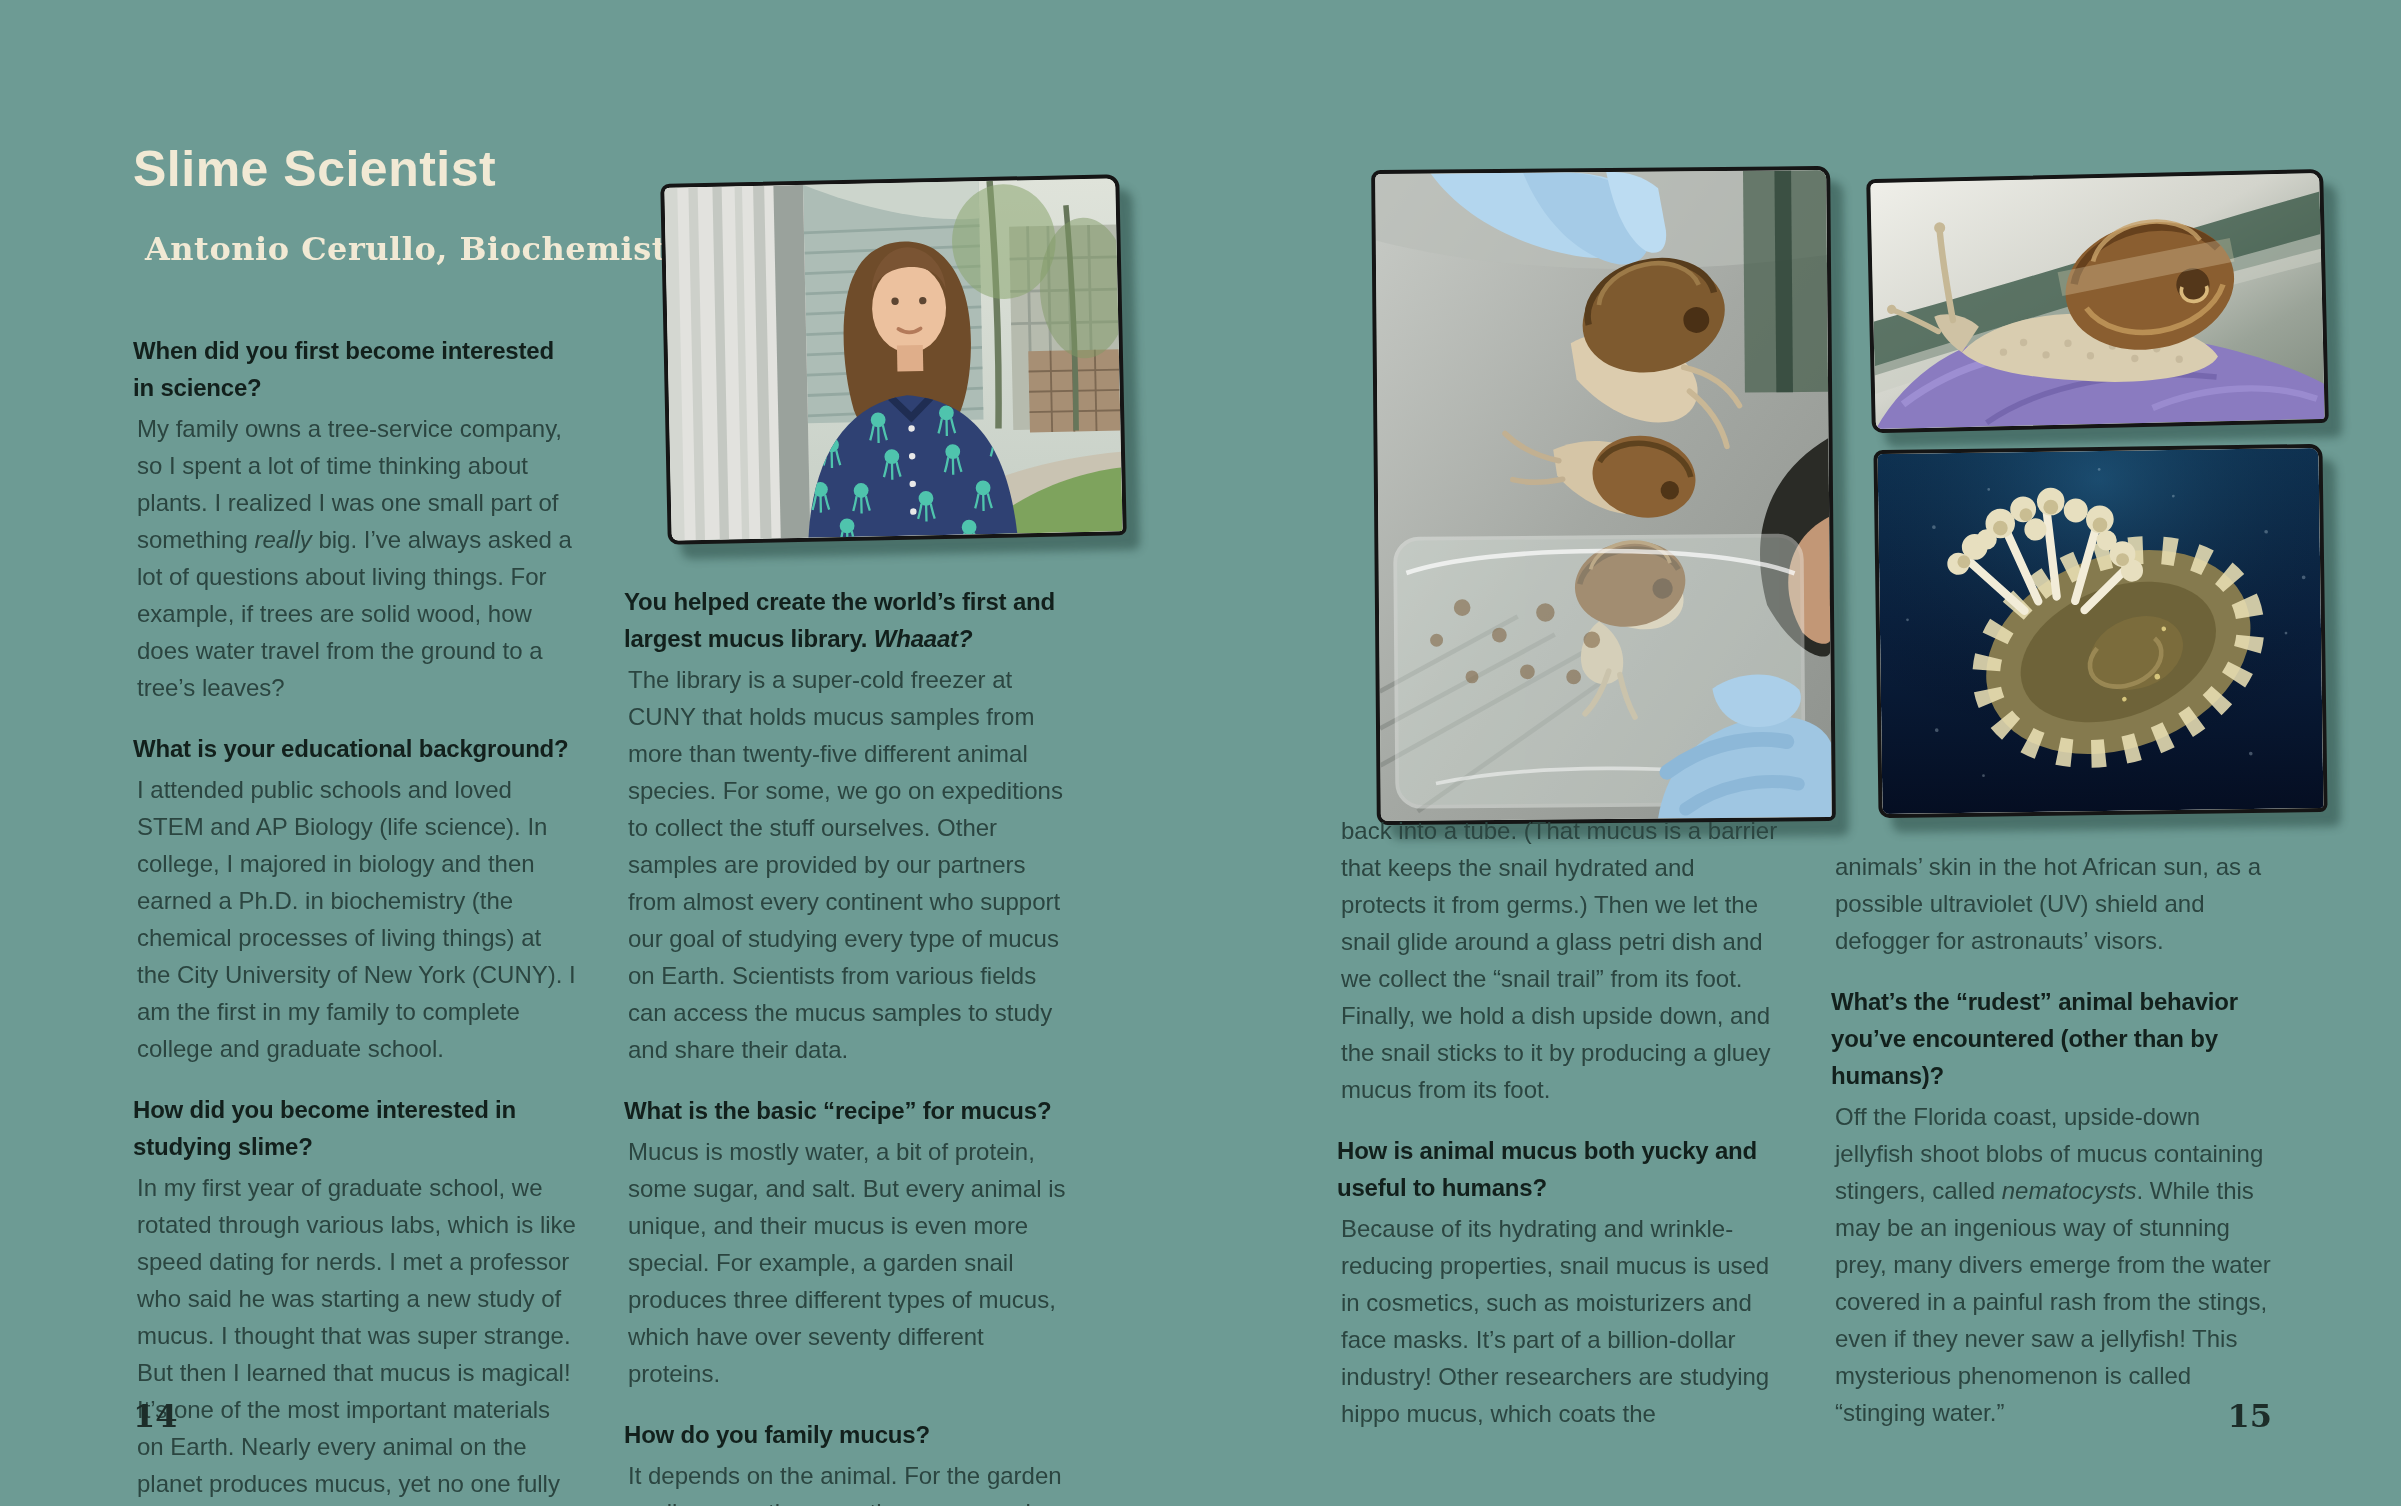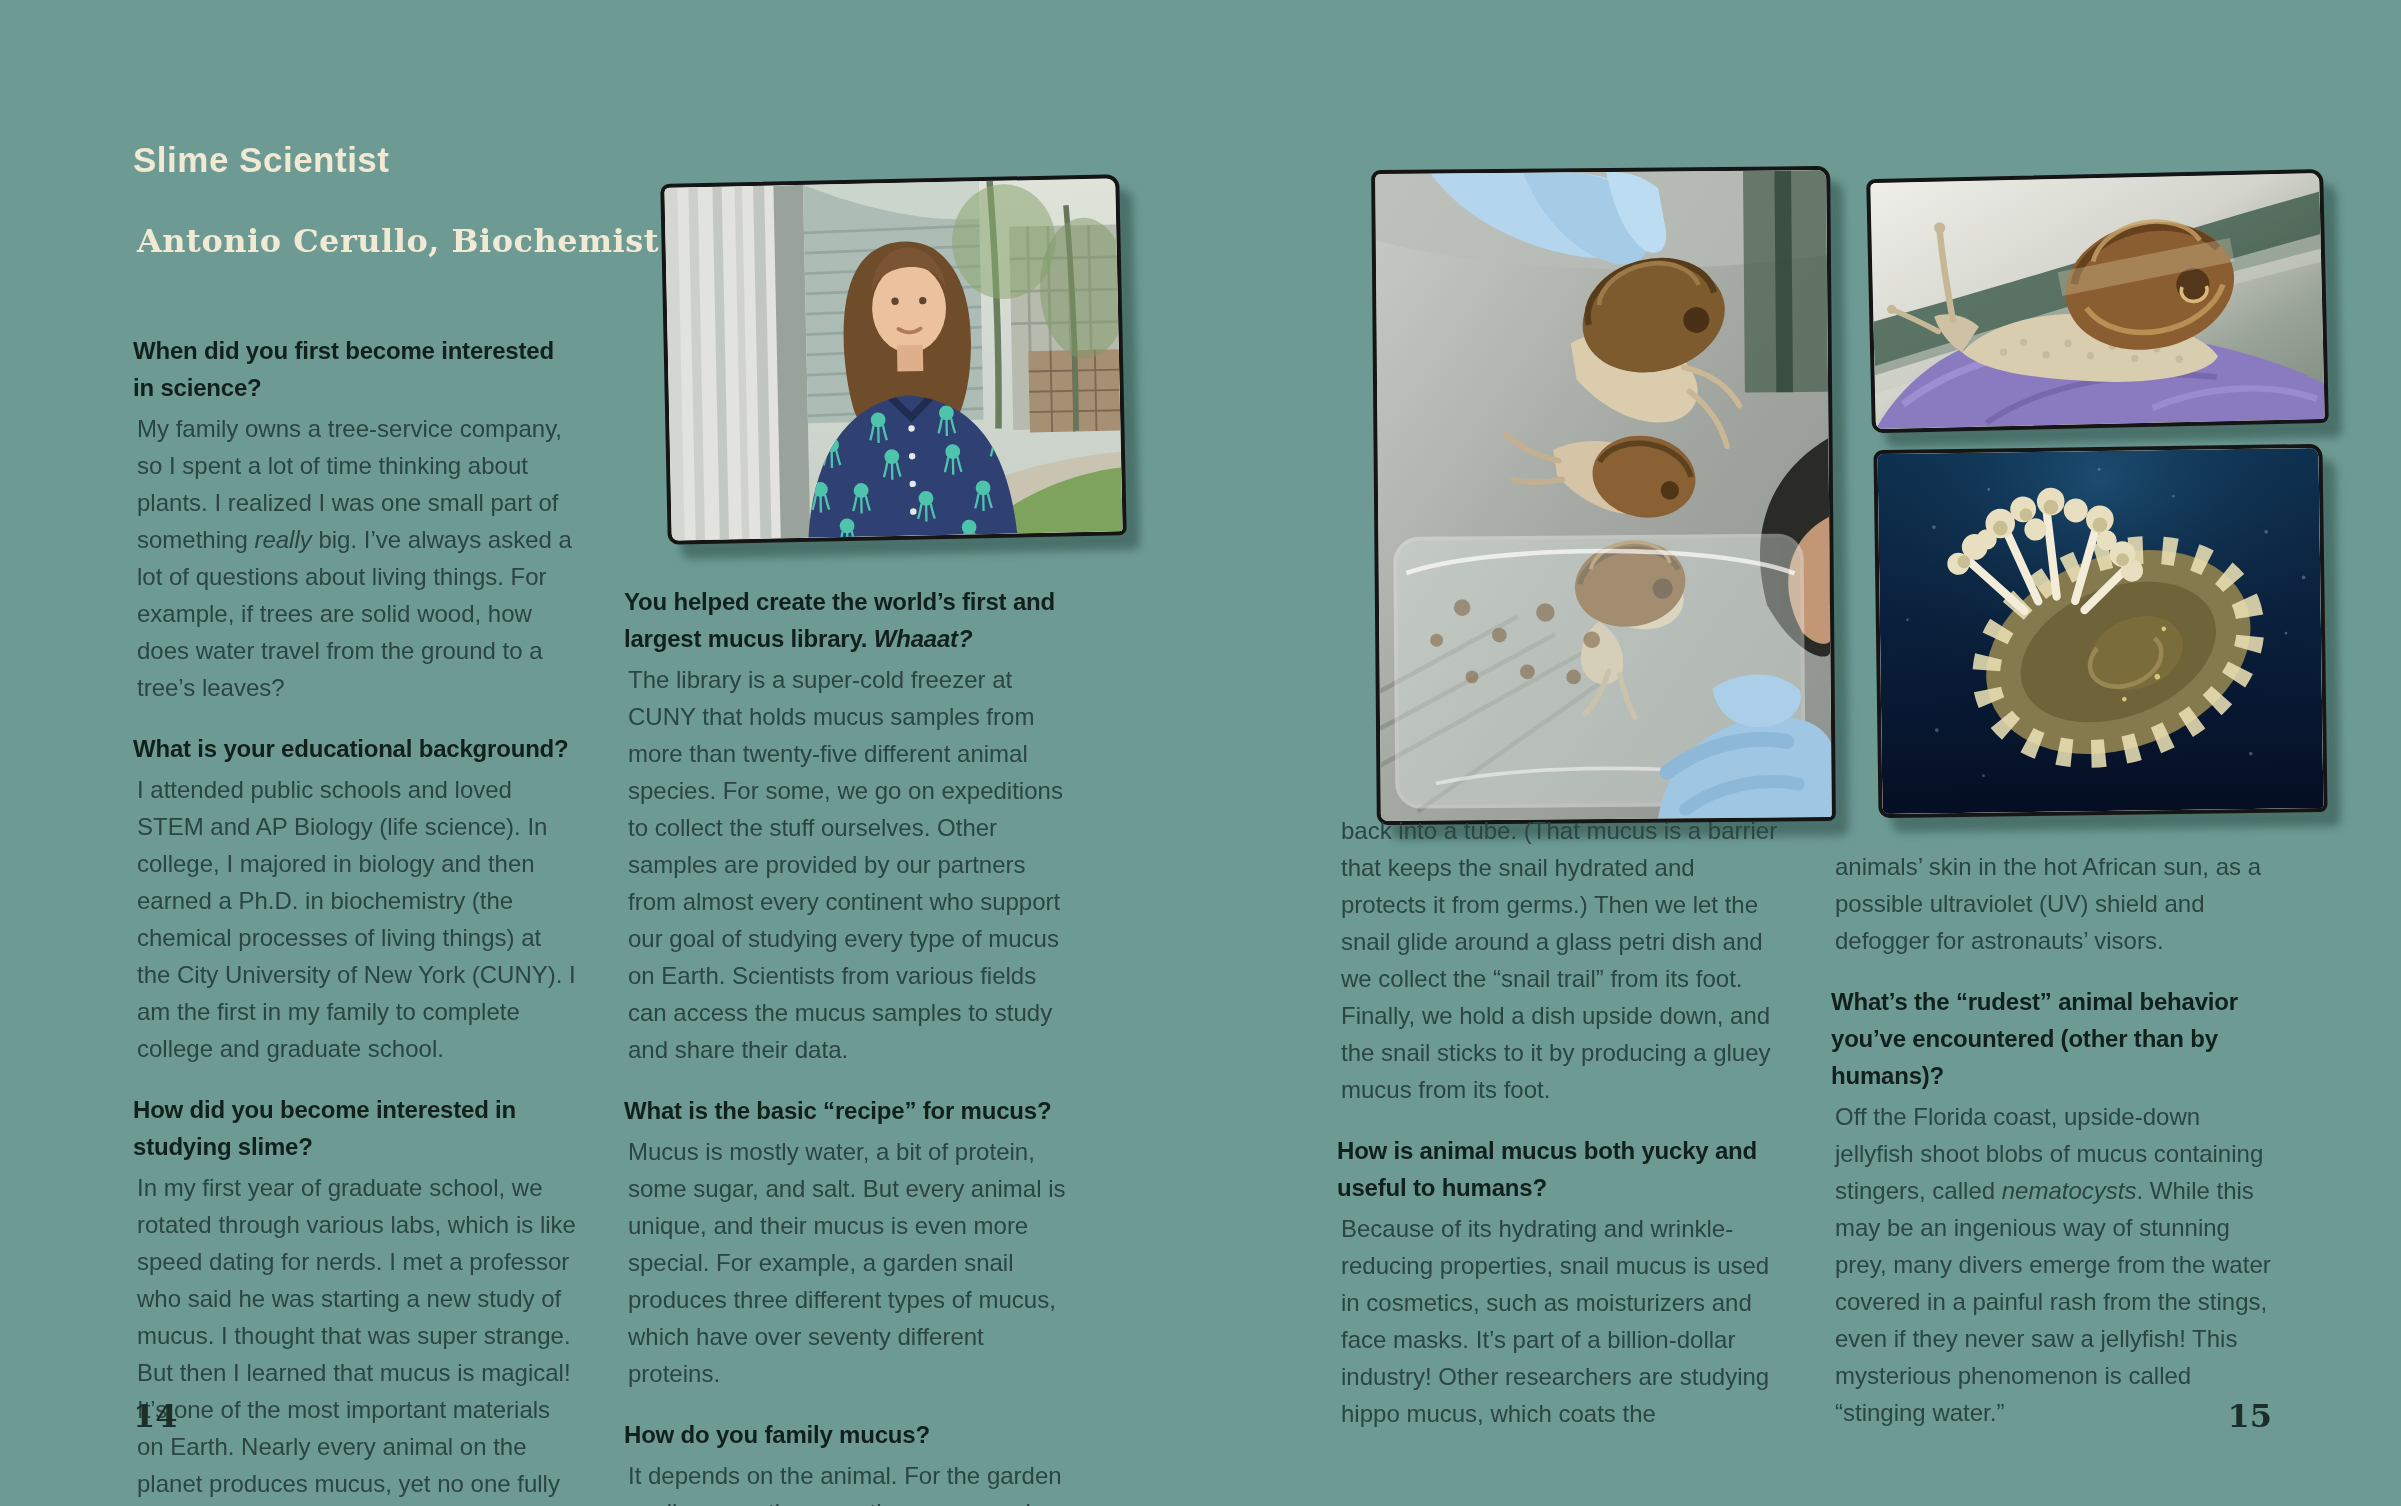--- a/index.html
+++ b/index.html
@@ -1,20 +1,20 @@
 <!DOCTYPE html>
 <html style="font-size:14.8px"><head>
 <meta charset="utf-8">
 <style>
   html,body{margin:0;padding:0;background:#6d9b94;}
   .spread{position:relative;width:2401px;height:1506px;background:#6d9b94;overflow:hidden;
           font-family:"Liberation Sans",sans-serif;color:#2b4540;}
-  .page-title{position:absolute;left:133px;top:140px;margin:0;font-size:35px;font-weight:bold;
+  .page-title{position:absolute;left:133px;top:140px;margin:0;font-size:50px;font-weight:bold;
               letter-spacing:0.5px;color:#f1e9d4;}
-  .page-subtitle{position:absolute;left:133px;top:218px;margin:4px;font-family:"DejaVu Serif",serif;
+  .page-subtitle{position:absolute;left:133px;top:218px;margin:12px;font-family:"DejaVu Serif",serif;
               font-size:32px;font-weight:600;color:#f1e9d4;letter-spacing:0.5px;}
   .col{position:absolute;width:447px;font-size:24px;line-height:37px;}
   .q{margin:24px 0 1.8px 0;font-weight:bold;color:#12201c;letter-spacing:-0.2px;}
   .q:first-child{margin-top:12px;}
   .a{margin:4px;}
   .a em, .q .q-em{font-style:italic;}
   .pagenum{position:absolute;top:1397px;font-family:"DejaVu Serif",serif;font-weight:bold;
            font-size:32px;color:#1d2d29;}
   .pagenum.pn-left{left:133px;}
   .pagenum.pn-right{right:129px;text-align:center;}

